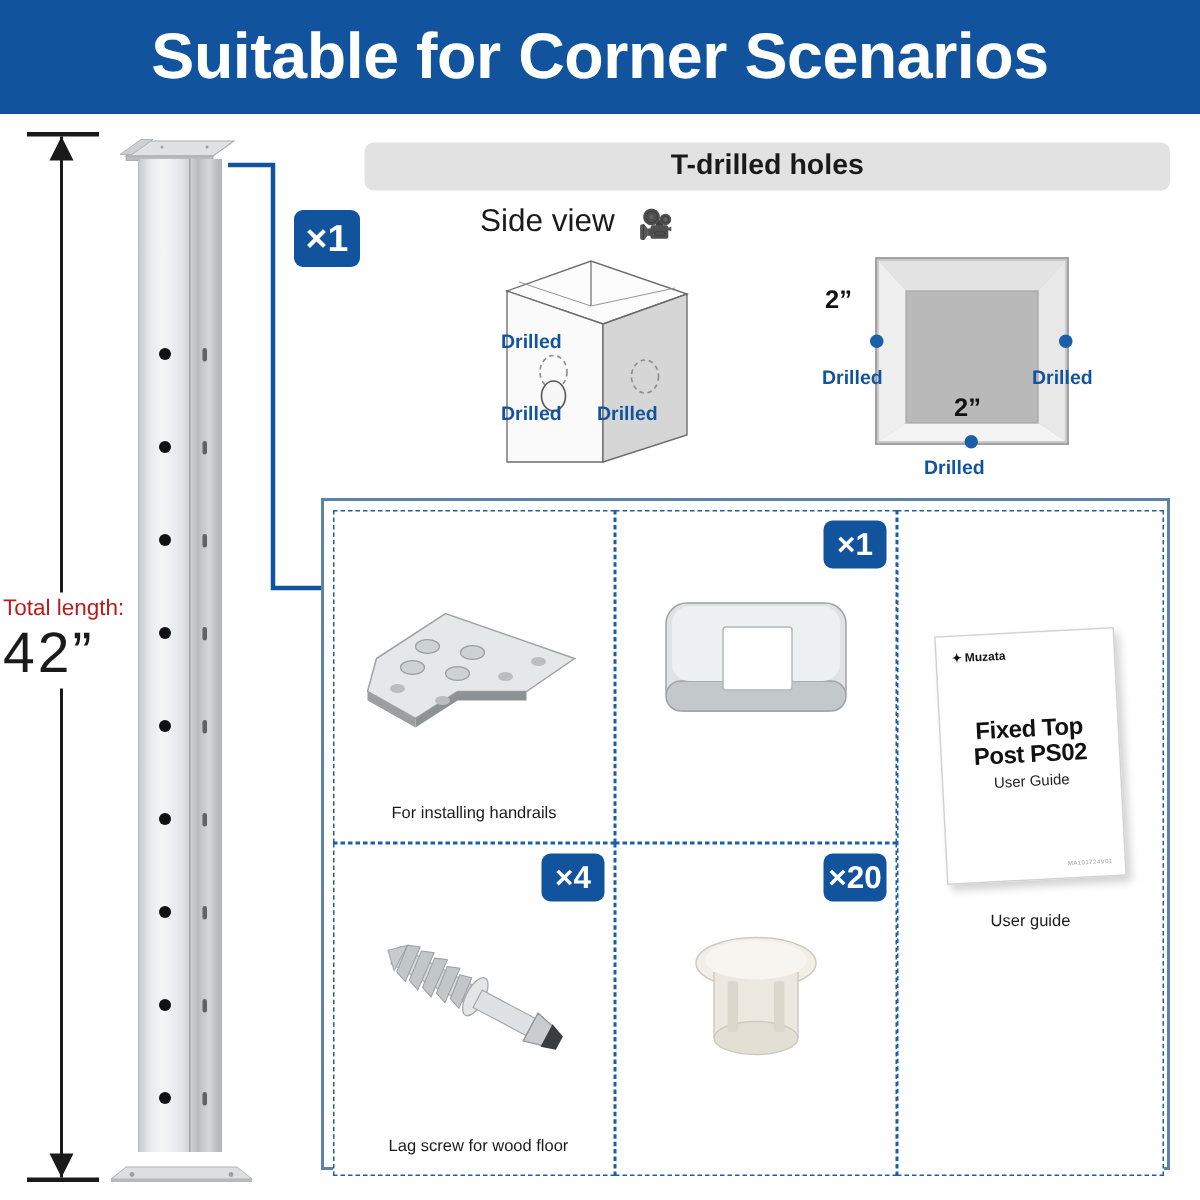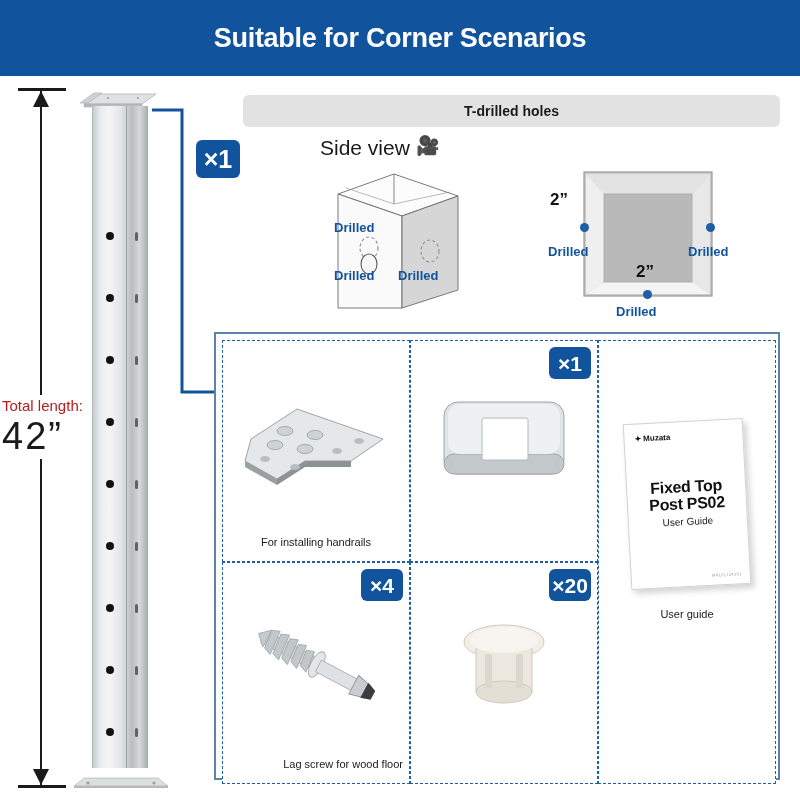--- a/index.html
+++ b/index.html
@@ -11,21 +11,21 @@
   }
   .page { position: relative; width: 800px; height: 800px; background: #fff; }
 
   
   .header-banner {
     position: absolute; left: 0; top: 0; width: 800px; height: 76px;
     background: #12539E;
     display: flex; align-items: center; justify-content: center;
   }
   .header-title {
-    color: #ffffff; font-size: 27px; font-weight: bold;
+    color: #ffffff; font-size: 43px; font-weight: bold;
     letter-spacing: -0.3px; white-space: nowrap;
     font-family: "Liberation Sans", sans-serif;
   }
 
   
   .dim-wrap { position: absolute; left: 18px; top: 88px; width: 52px; height: 700px; }
   .dim-tick-top {
     position: absolute; left: 0; top: 0; width: 48px; height: 3px; background: #1a1a1a;
   }
   .dim-tick-bottom {
@@ -97,25 +97,25 @@
 
   
   .connector { position: absolute; left: 150px; top: 100px; width: 120px; height: 310px; }
 
   
   .tdrill-banner {
     position: absolute; left: 243px; top: 95px; width: 537px; height: 32px;
     background: #e2e2e2; border-radius: 6px;
     display: flex; align-items: center; justify-content: center;
   }
-  .tdrill-banner-text { font-size: 14px; font-weight: bold; color: #1a1a1a; }
+  .tdrill-banner-text { font-size: 19px; font-weight: bold; color: #1a1a1a; }
 
   .view-label {
     position: absolute; font-size: 21px; color: #1a1a1a;
-    display: flex; align-items: flex-start; gap: 6px; white-space: nowrap;
+    display: flex; align-items: flex-end; gap: 16px; white-space: nowrap;
   }
   .view-label .vicon { font-size: 19px; line-height: 1; }
   .side-view-label { left: 320px; top: 136px; }
   .top-view-label  { left: 578px; top: 136px; }
 
   .side-view-fig { position: absolute; left: 316px; top: 168px; width: 168px; height: 148px; }
   .top-view-fig  { position: absolute; left: 540px; top: 168px; width: 230px; height: 160px; }
 
   .drilled-txt {
     position: absolute; color: #12539E; font-size: 13px; font-weight: bold;
@@ -144,21 +144,21 @@
   .cell-b { left: 188px; top: 0; width: 188px; height: 222px; }
   .cell-c { left: 0;   top: 222px; width: 188px; height: 222px; }
   .cell-d { left: 188px; top: 222px; width: 188px; height: 222px; }
   .cell-e { left: 376px; top: 0; width: 178px; height: 444px; }
 
   .cell-badge { position: absolute; right: 6px; top: 6px; }
   .cell-caption {
     position: absolute; left: 6px; right: 6px; bottom: 10px;
     text-align: center; font-size: 11px; color: #1a1a1a; line-height: 17px;
   }
-  .cell-caption.left-align { text-align: right; left: 12px; }
+  .cell-caption.left-align { text-align: center; left: 12px; }
   .cell-art {
     position: absolute; left: 0; right: 0; top: 26px; bottom: 44px;
     display: flex; align-items: center; justify-content: center;
   }
 
   
   .guide-sheet {
     position: relative; width: 120px; height: 166px; background: #fff;
     border: 1px solid #d2d2d2; transform: rotate(-3deg);
     box-shadow: 3px 4px 6px rgba(0,0,0,0.18);

